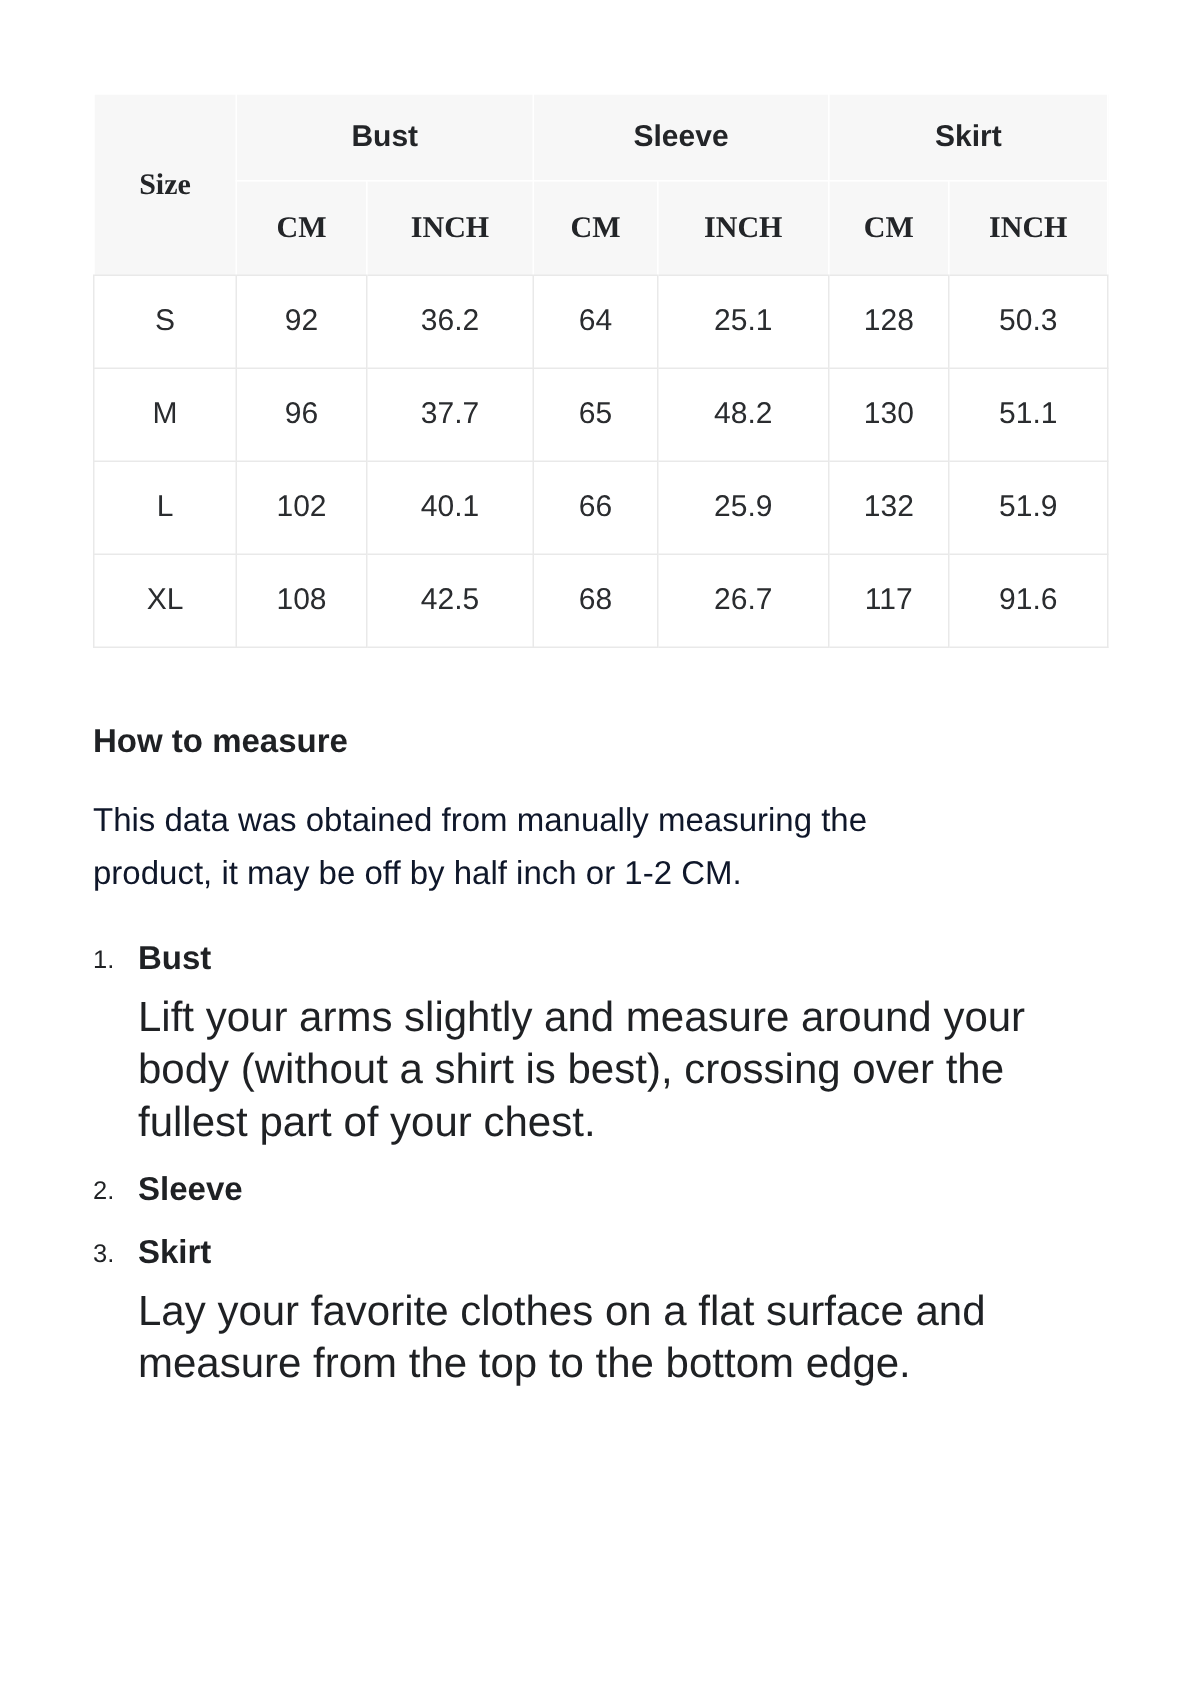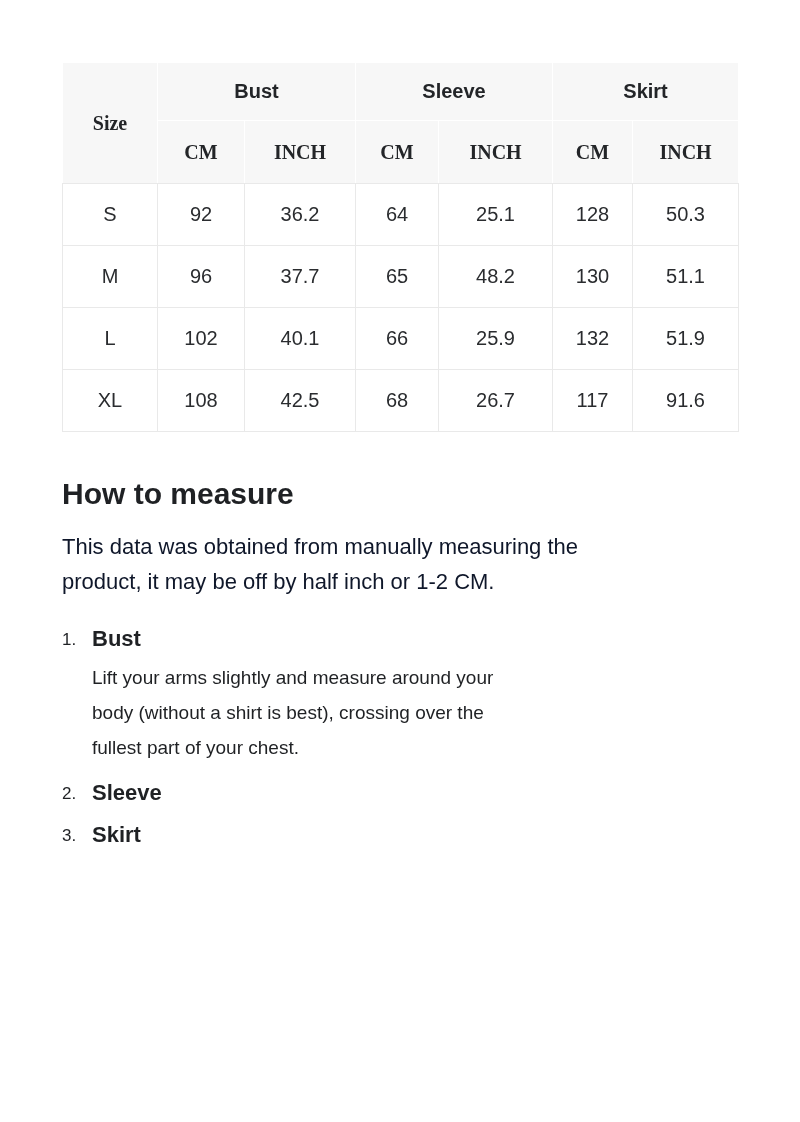--- a/index.html
+++ b/index.html
@@ -42,21 +42,21 @@
     background: #ffffff;
     border: 1px solid #e9e9e9;
     height: 62px;
     font-weight: 400;
     color: #2a2c2f;
   }
 
   
   .howto-title {
     margin: 44px 0 0 0;
-    font-size: 30px;
+    font-size: 22px;
     line-height: 36px;
     font-weight: 700;
     color: #1f2124;
   }
   .howto-intro {
     margin: 17px 0 0 0;
     font-size: 22px;
     line-height: 35px;
     white-space: pre-line;
     color: #0f172a;
@@ -80,21 +80,21 @@
   }
   .step-title {
     display: block;
     font-size: 22px;
     line-height: 29px;
     font-weight: 700;
     color: #1f2124;
   }
   .step-desc {
     margin: 7px 0 0 0;
-    font-size: 19px;
+    font-size: 28px;
     line-height: 35px;
     white-space: pre-line;
     color: #1f2124;
   }
 </style>
 </head>
 <body>
 
 <div class="page">
 
@@ -177,16 +177,18 @@
 body (without a shirt is best), crossing over the
 fullest part of your chest.</p>
     </li>
     <li>
       <span class="step-number">2.</span>
       <strong class="step-title">Sleeve</strong>
     </li>
     <li>
       <span class="step-number">3.</span>
       <strong class="step-title">Skirt</strong>
+      <p class="step-desc">Lay your favorite clothes on a flat surface and
+measure from the top to the bottom edge.</p>
     </li>
   </ol>
 
 </div>
 
 </body></html>

